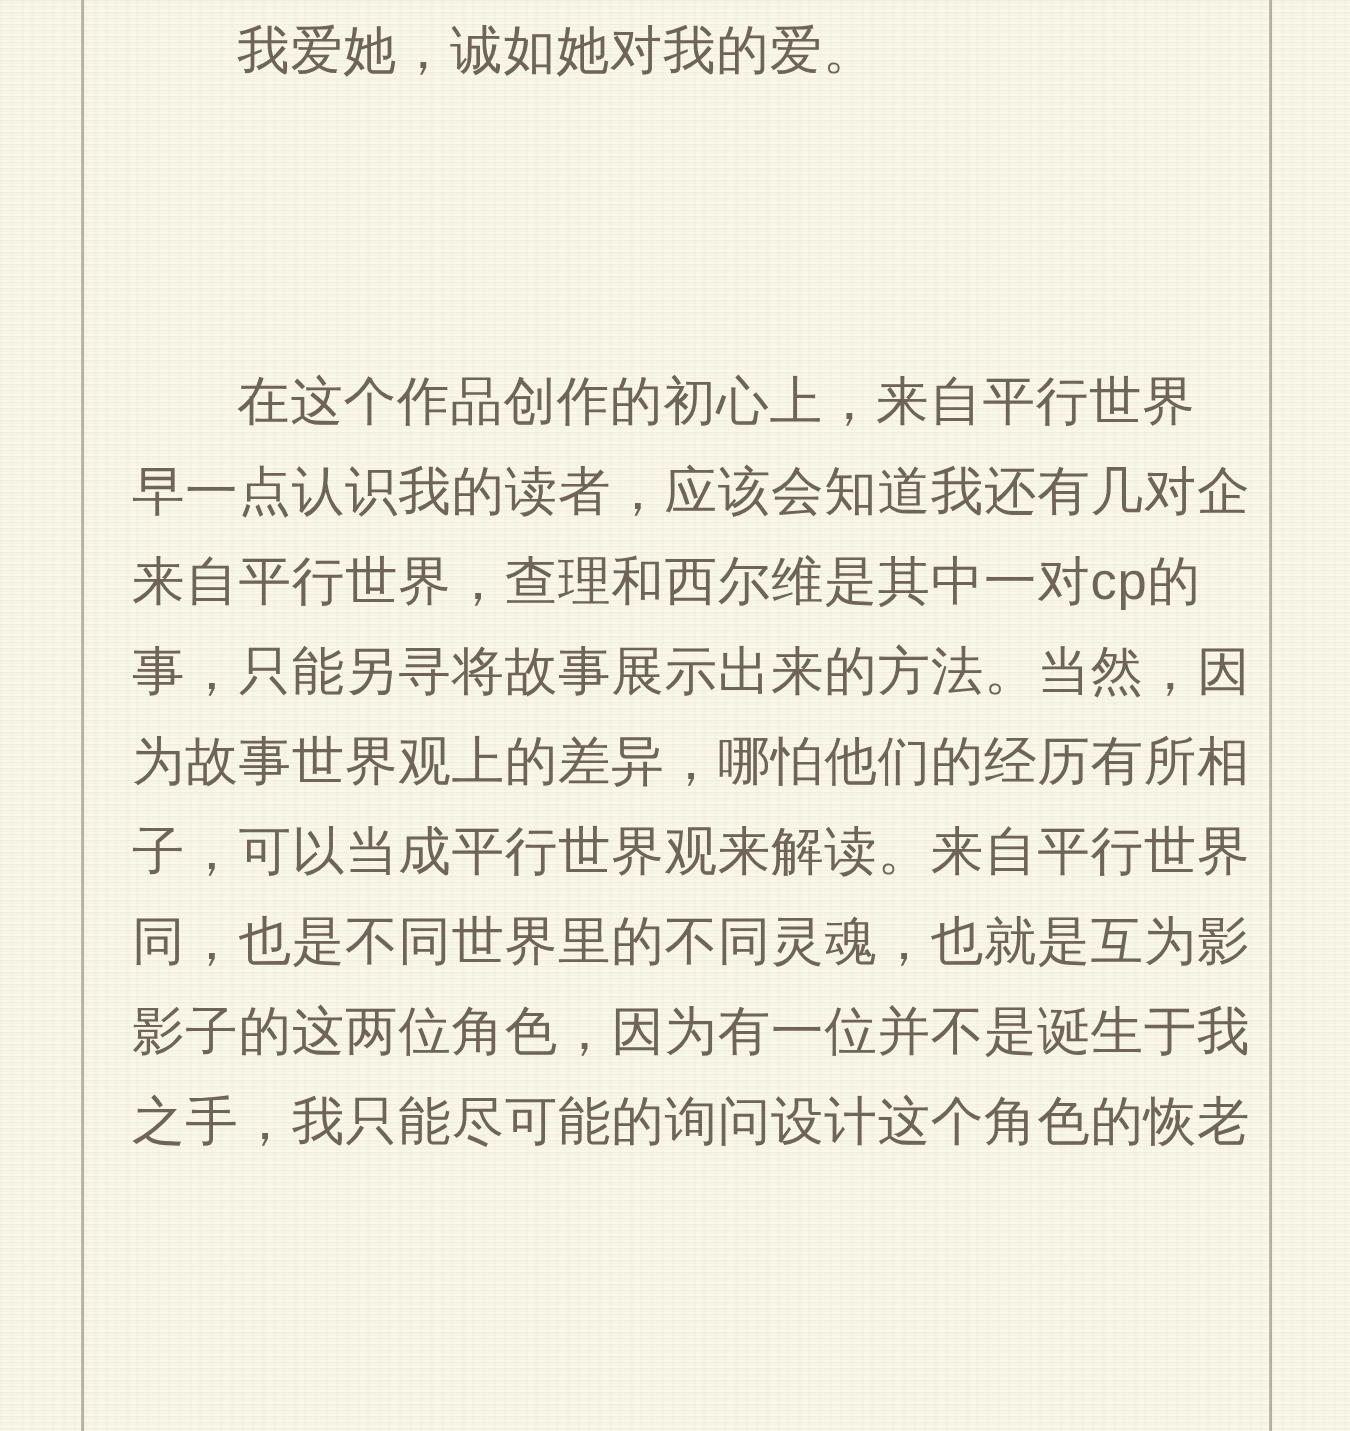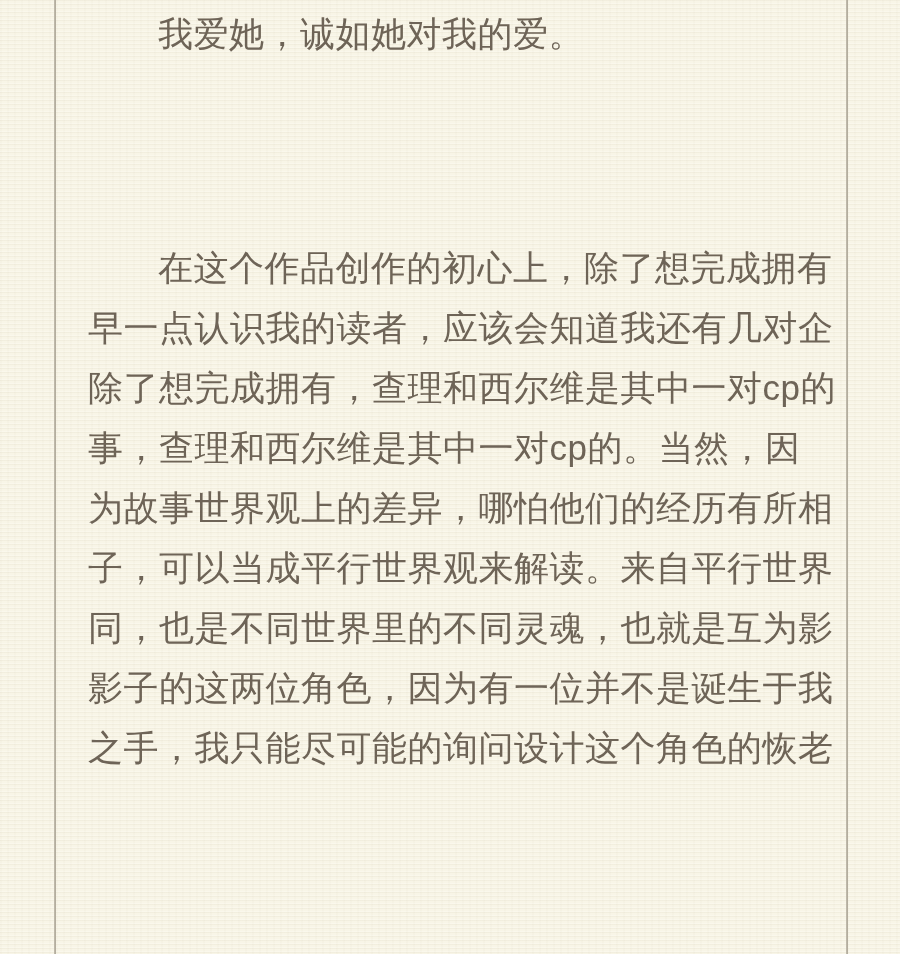--- a/index.html
+++ b/index.html
@@ -70,24 +70,24 @@
 <div class="page">
 
   <div class="margin-rule left"></div>
   <div class="margin-rule right"></div>
 
   <div class="text-layer closing-para">
     <div class="line">我爱她，诚如她对我的爱。</div>
   </div>
 
   <div class="text-layer main-para">
-      <div class="line">在这个作品创作的初心上，除了想完成拥有</div>
+      <div class="line">在这个作品创作的初心上，来自平行世界</div>
       <div class="line">早一点认识我的读者，应该会知道我还有几对企</div>
-      <div class="line">除了想完成拥有，查理和西尔维是其中一对cp的</div>
-      <div class="line">事，查理和西尔维是其中一对cp的。当然，因</div>
+      <div class="line">来自平行世界，查理和西尔维是其中一对cp的</div>
+      <div class="line">事，只能另寻将故事展示出来的方法。当然，因</div>
       <div class="line">为故事世界观上的差异，哪怕他们的经历有所相</div>
       <div class="line">子，可以当成平行世界观来解读。来自平行世界</div>
       <div class="line">同，也是不同世界里的不同灵魂，也就是互为影</div>
       <div class="line">影子的这两位角色，因为有一位并不是诞生于我</div>
       <div class="line">之手，我只能尽可能的询问设计这个角色的恢老</div>
     </div>
 
 </div>
 
 </body></html>

